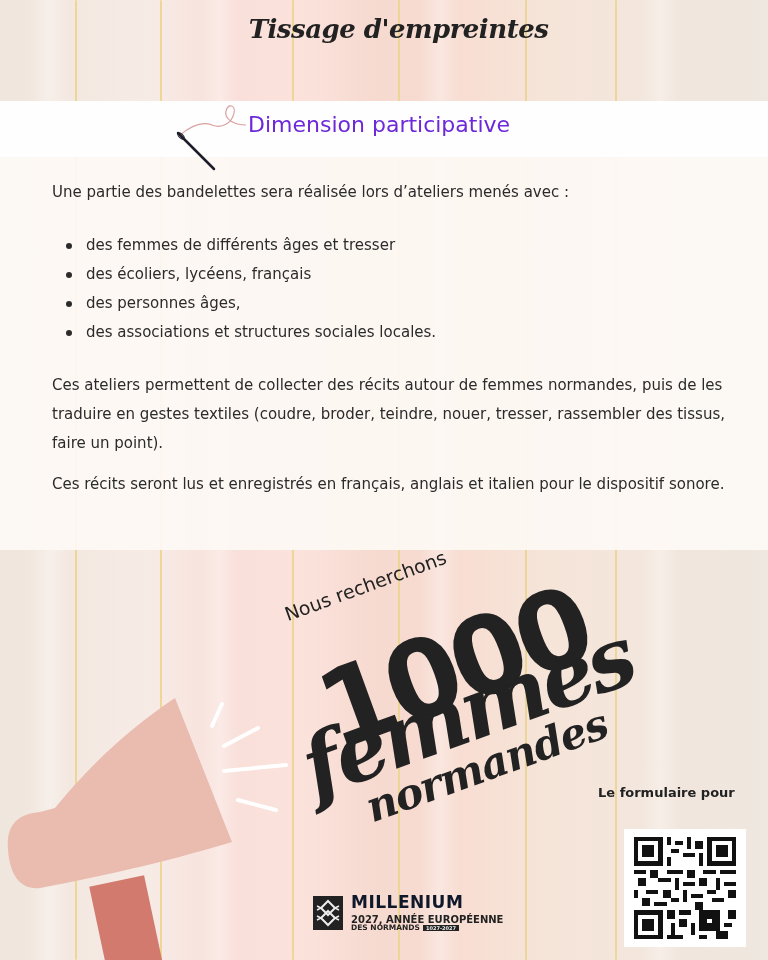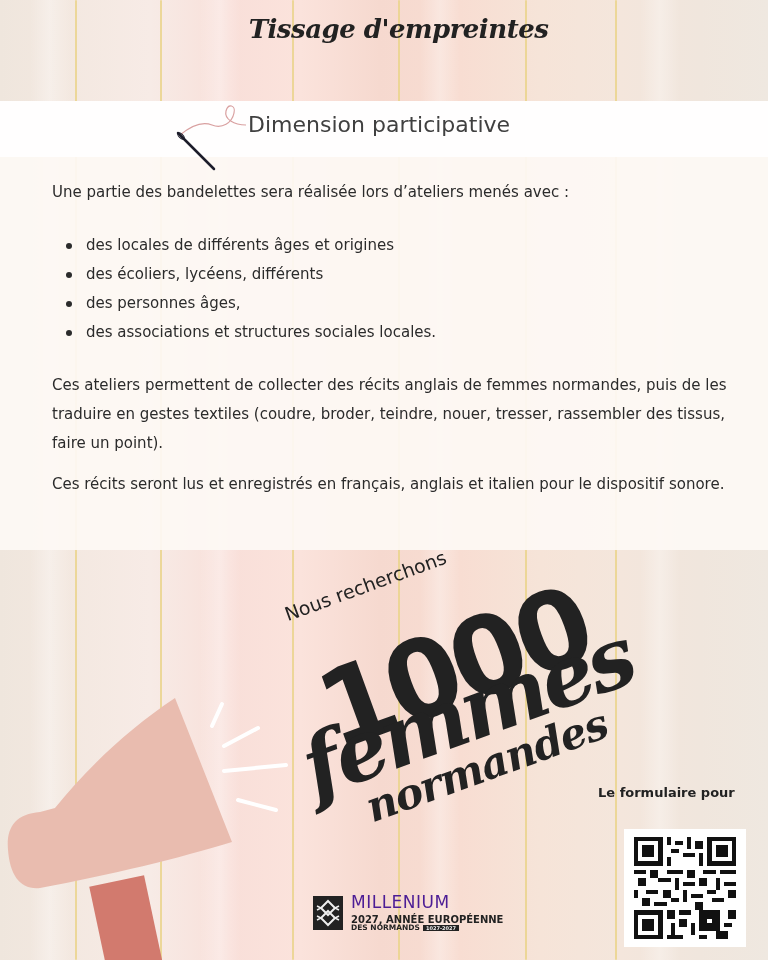--- a/index.html
+++ b/index.html
@@ -12,21 +12,21 @@
     }
     .stripe { position: absolute; top: 0; bottom: 0; width: 40px; opacity: .45;
       background: linear-gradient(90deg, rgba(255,255,255,0), rgba(255,255,255,.7), rgba(255,255,255,0)); }
     .thread { position: absolute; top: 0; bottom: 0; width: 2px; background: #ead48c; opacity: .85; border-radius: 2px; }
 
     .title { position: absolute; top: 14px; left: 0; right: 0; text-align: center;
       font-family: "DejaVu Serif", serif; font-style: italic; font-weight: bold; font-size: 26px; color: #222; letter-spacing: -0.5px; margin-left: 29px; }
 
     .panel { position: absolute; left: 0; right: 0; top: 156px; height: 394px; background: rgba(253,249,244,0.93); }
     .band { position: absolute; left: 0; right: 0; top: 101px; height: 56px; background: #fffefe; }
-    .band-title { position: absolute; left: 248px; top: 112px; font-size: 22px; color: #404040; }
+    .band-title { position: absolute; left: 248px; top: 112px; font-size: 22px; color: #6d28d9; }
     .needle { position: absolute; left: 172px; top: 103px; width: 90px; height: 72px; }
 
     .content { position: absolute; left: 52px; top: 178px; width: 680px; font-size: 15px; line-height: 29px; color: #2b2b2b; }
     .content p { margin: 0; }
     .content ul { margin: 24px 0 24px 0; padding-left: 34px; list-style: none; }
     .content li { position: relative; line-height: 29px; }
     .content li::before { content: ""; position: absolute; left: -20px; top: 12px; width: 6px; height: 6px; border-radius: 50%; background: #2b2b2b; }
     .content .p3 { margin-top: 12px; }
 
     .promo { position: absolute; left: 285px; top: 575px; width: 320px; height: 270px; }
@@ -36,21 +36,21 @@
     .normandes { position: absolute; left: 75px; top: 170px; font-family: "DejaVu Serif", serif; font-style: italic; font-weight: bold; font-size: 42px; color: #222; transform: rotate(-20deg); letter-spacing: -1px; line-height: 1; }
 
     .megaphone { position: absolute; left: 0; top: 690px; width: 300px; height: 270px; }
 
     .qr-caption { position: absolute; left: 598px; top: 783px; width: 164px; text-align: left; font-size: 13px; line-height: 19px; color: #222; font-weight: bold; }
     .qr { position: absolute; left: 624px; top: 829px; width: 122px; height: 118px; background: #fff; }
     .qr svg { position: absolute; left: 10px; top: 8px; }
 
     .logo { position: absolute; left: 313px; top: 896px; width: 170px; height: 44px; }
     .logo-mark { position: absolute; left: 0; top: 0; width: 30px; height: 34px; background: #222; }
-    .logo-name { position: absolute; left: 38px; top: -4px; font-size: 17px; font-weight: normal; color: #4c1d95; letter-spacing: .5px; }
+    .logo-name { position: absolute; left: 38px; top: -4px; font-size: 17px; font-weight: bold; color: #0f172a; letter-spacing: .5px; }
     .logo-sub1 { position: absolute; left: 38px; top: 18px; font-size: 10px; font-weight: bold; color: #222; white-space: nowrap; text-align: right; }
     .logo-sub2 { position: absolute; left: 38px; top: 27px; font-size: 7.5px; font-weight: bold; color: #222; white-space: nowrap; }
     .logo-years { display: inline-block; background: #222; color: #eee; font-size: 5px; padding: 0 3px; margin-left: 3px; vertical-align: middle; }
   </style>
 </head>
 <body>
 
 <div class="bg"></div>
 <div class="stripe" style="left:30px"></div>
 <div class="stripe" style="left:200px"></div>
@@ -71,26 +71,26 @@
 <svg class="needle" viewBox="0 0 90 72">
   <path d="M8 32 C 20 22, 30 18, 40 22 C 50 26, 60 20, 62 10 C 64 2, 56 0, 54 8 C 52 16, 62 22, 74 22" fill="none" stroke="#d9a0a0" stroke-width="1.2"></path>
   <line x1="6" y1="30" x2="42" y2="66" stroke="#1c1c2a" stroke-width="2.5" stroke-linecap="round"></line>
   <ellipse cx="9" cy="33" rx="2" ry="4" transform="rotate(-45 9 33)" fill="none" stroke="#1c1c2a" stroke-width="1"></ellipse>
 </svg>
 <div class="band-title">Dimension participative</div>
 
 <div class="content">
   <p>Une partie des bandelettes sera réalisée lors d’ateliers menés avec :</p>
   <ul>
-    <li>des locales de différents âges et origines</li>
-    <li>des écoliers, lycéens, différents</li>
+    <li>des femmes de différents âges et tresser</li>
+    <li>des écoliers, lycéens, français</li>
     <li>des personnes âges,</li>
     <li>des associations et structures sociales locales.</li>
   </ul>
-  <p>Ces ateliers permettent de collecter des récits anglais de femmes normandes, puis de les traduire en gestes textiles (coudre, broder, teindre, nouer, tresser, rassembler des tissus, faire un point).</p>
+  <p>Ces ateliers permettent de collecter des récits autour de femmes normandes, puis de les traduire en gestes textiles (coudre, broder, teindre, nouer, tresser, rassembler des tissus, faire un point).</p>
   <p class="p3">Ces récits seront lus et enregistrés en français, anglais et italien pour le dispositif sonore.</p>
 </div>
 
 <svg class="megaphone" viewBox="0 0 300 270">
   <rect x="98" y="190" width="56" height="90" fill="#d27a6e" transform="rotate(-12 126 235)"></rect>
   <path d="M175 8 L232 152 C 180 168, 110 185, 40 198 C 20 200, 10 185, 8 160 C 6 138, 15 124, 40 122 L 55 118 C 90 75, 130 38, 175 8 Z" fill="#e9bcaf"></path>
   <line x1="212" y1="36" x2="222" y2="14" stroke="#fff" stroke-width="4" stroke-linecap="round"></line>
   <line x1="224" y1="56" x2="258" y2="38" stroke="#fff" stroke-width="4" stroke-linecap="round"></line>
   <line x1="224" y1="81" x2="286" y2="75" stroke="#fff" stroke-width="4" stroke-linecap="round"></line>
   <line x1="238" y1="110" x2="276" y2="120" stroke="#fff" stroke-width="4" stroke-linecap="round"></line>

